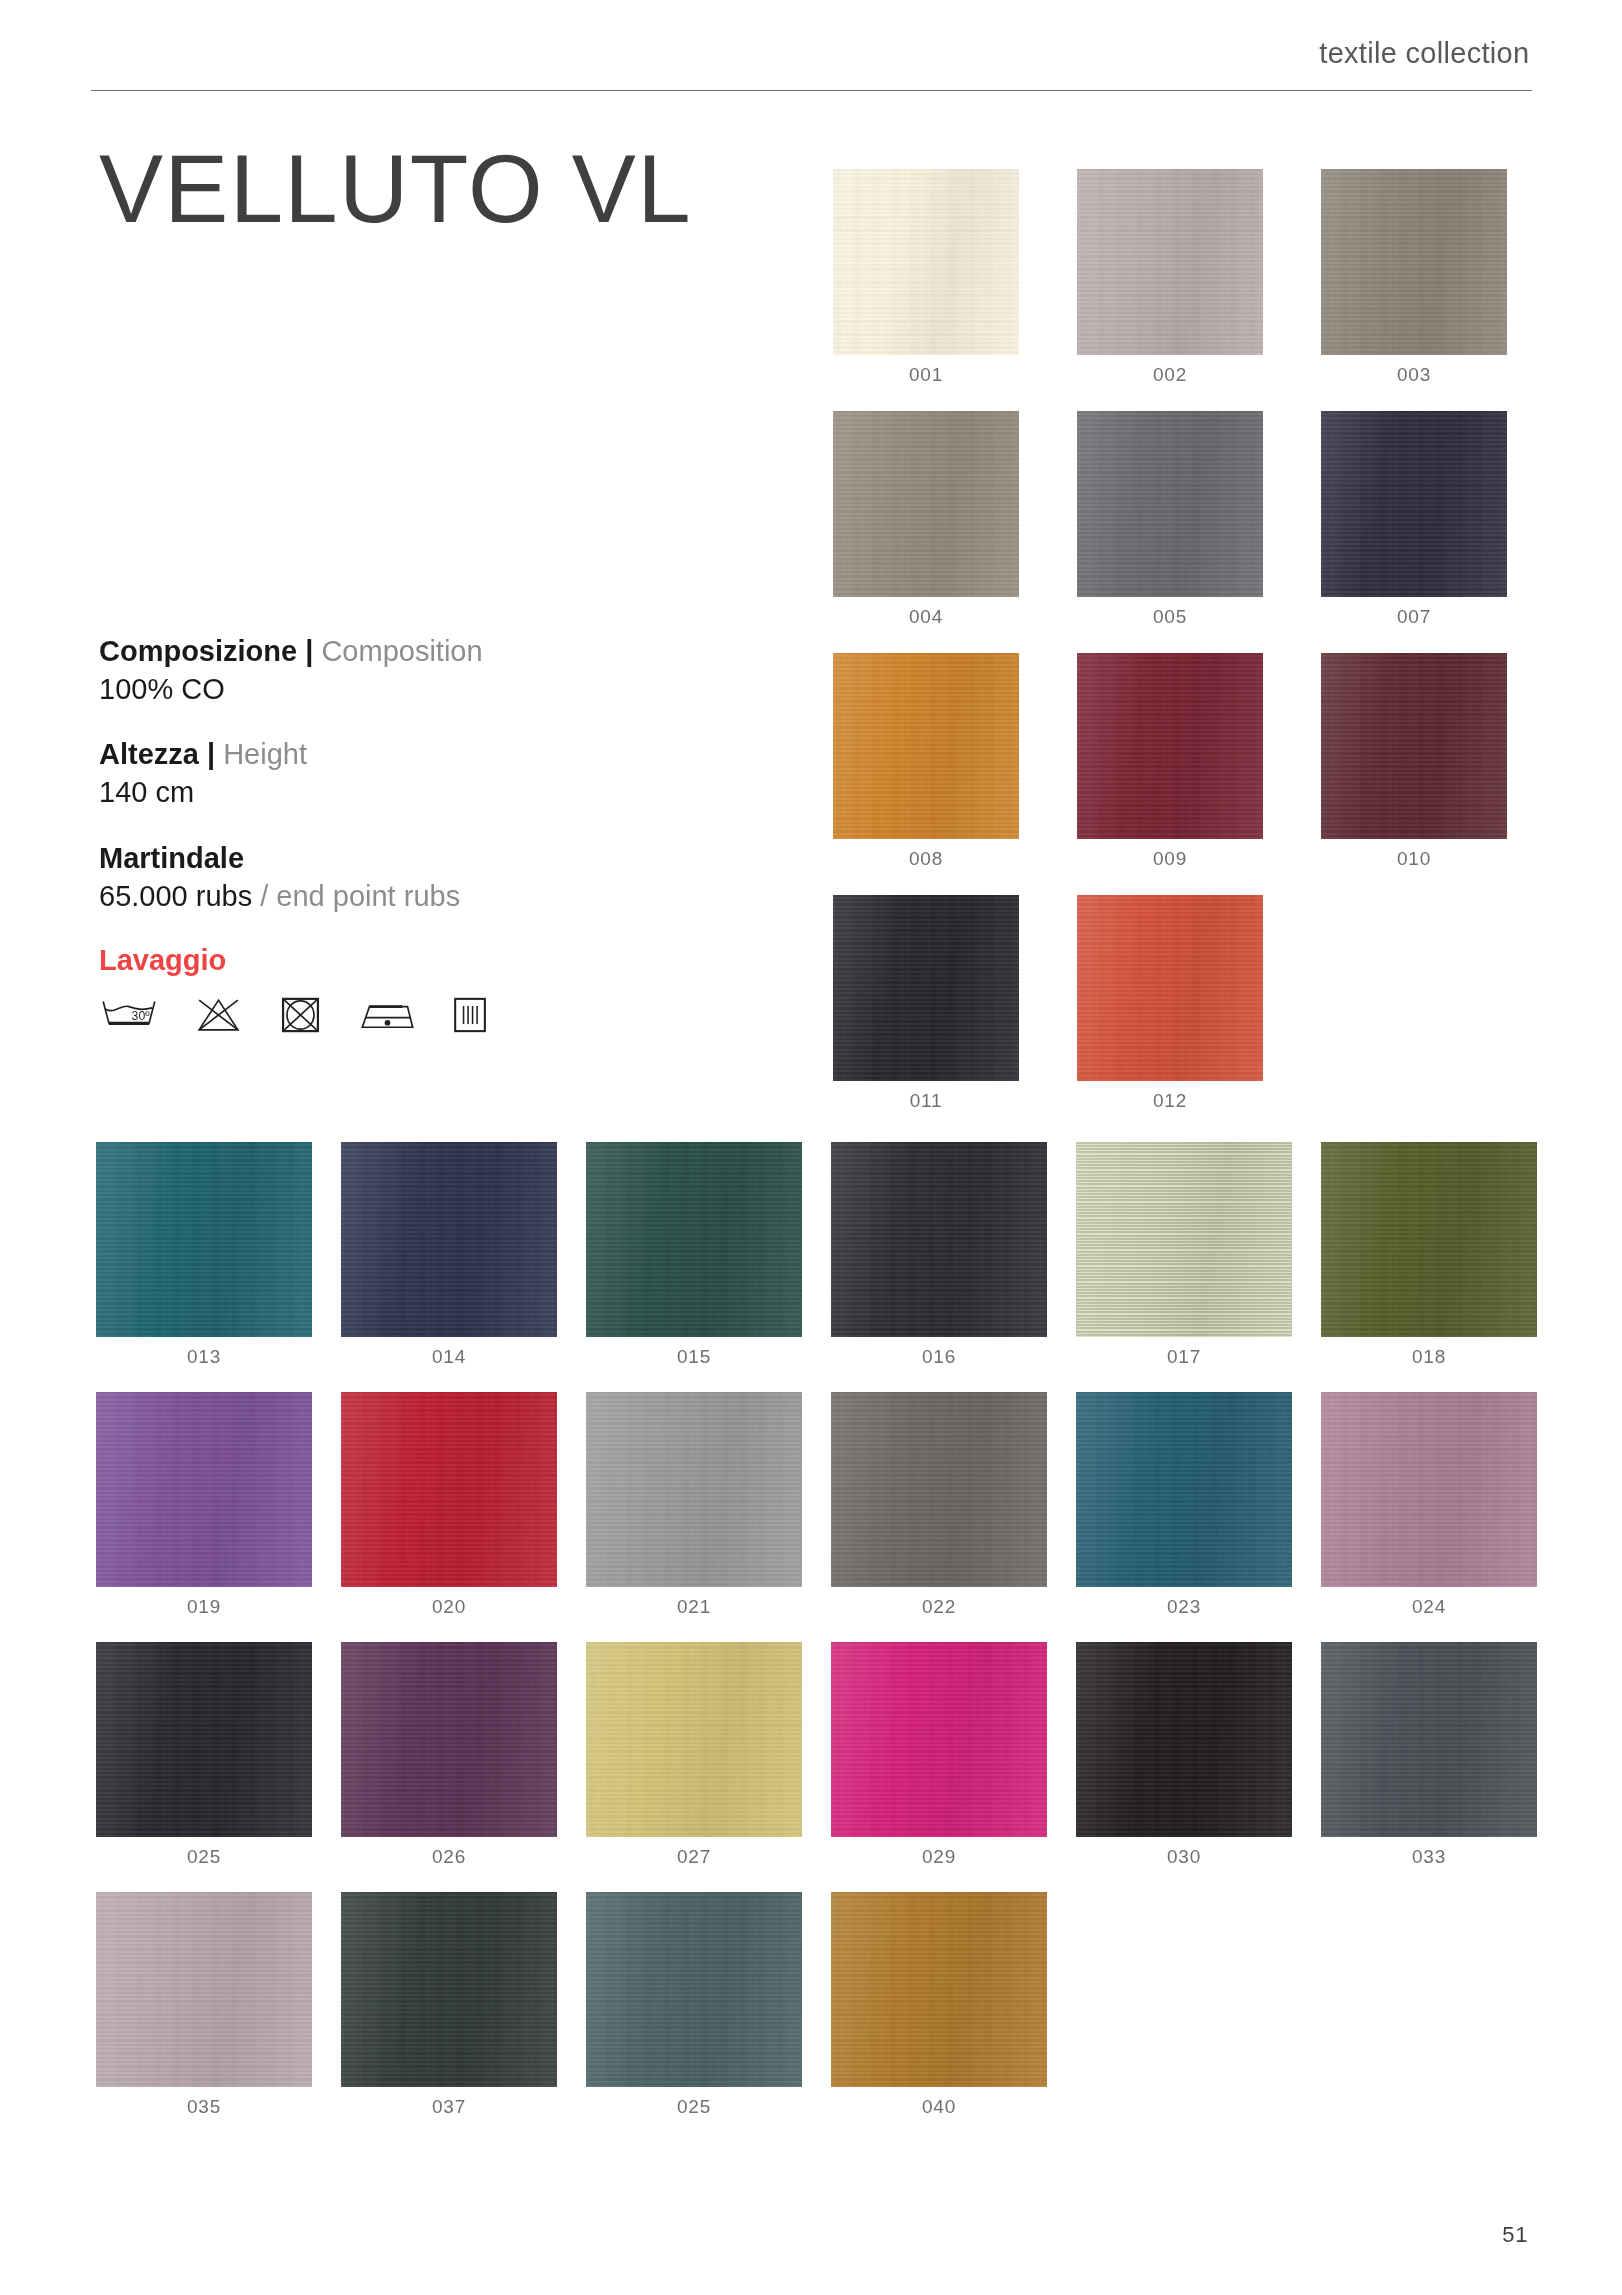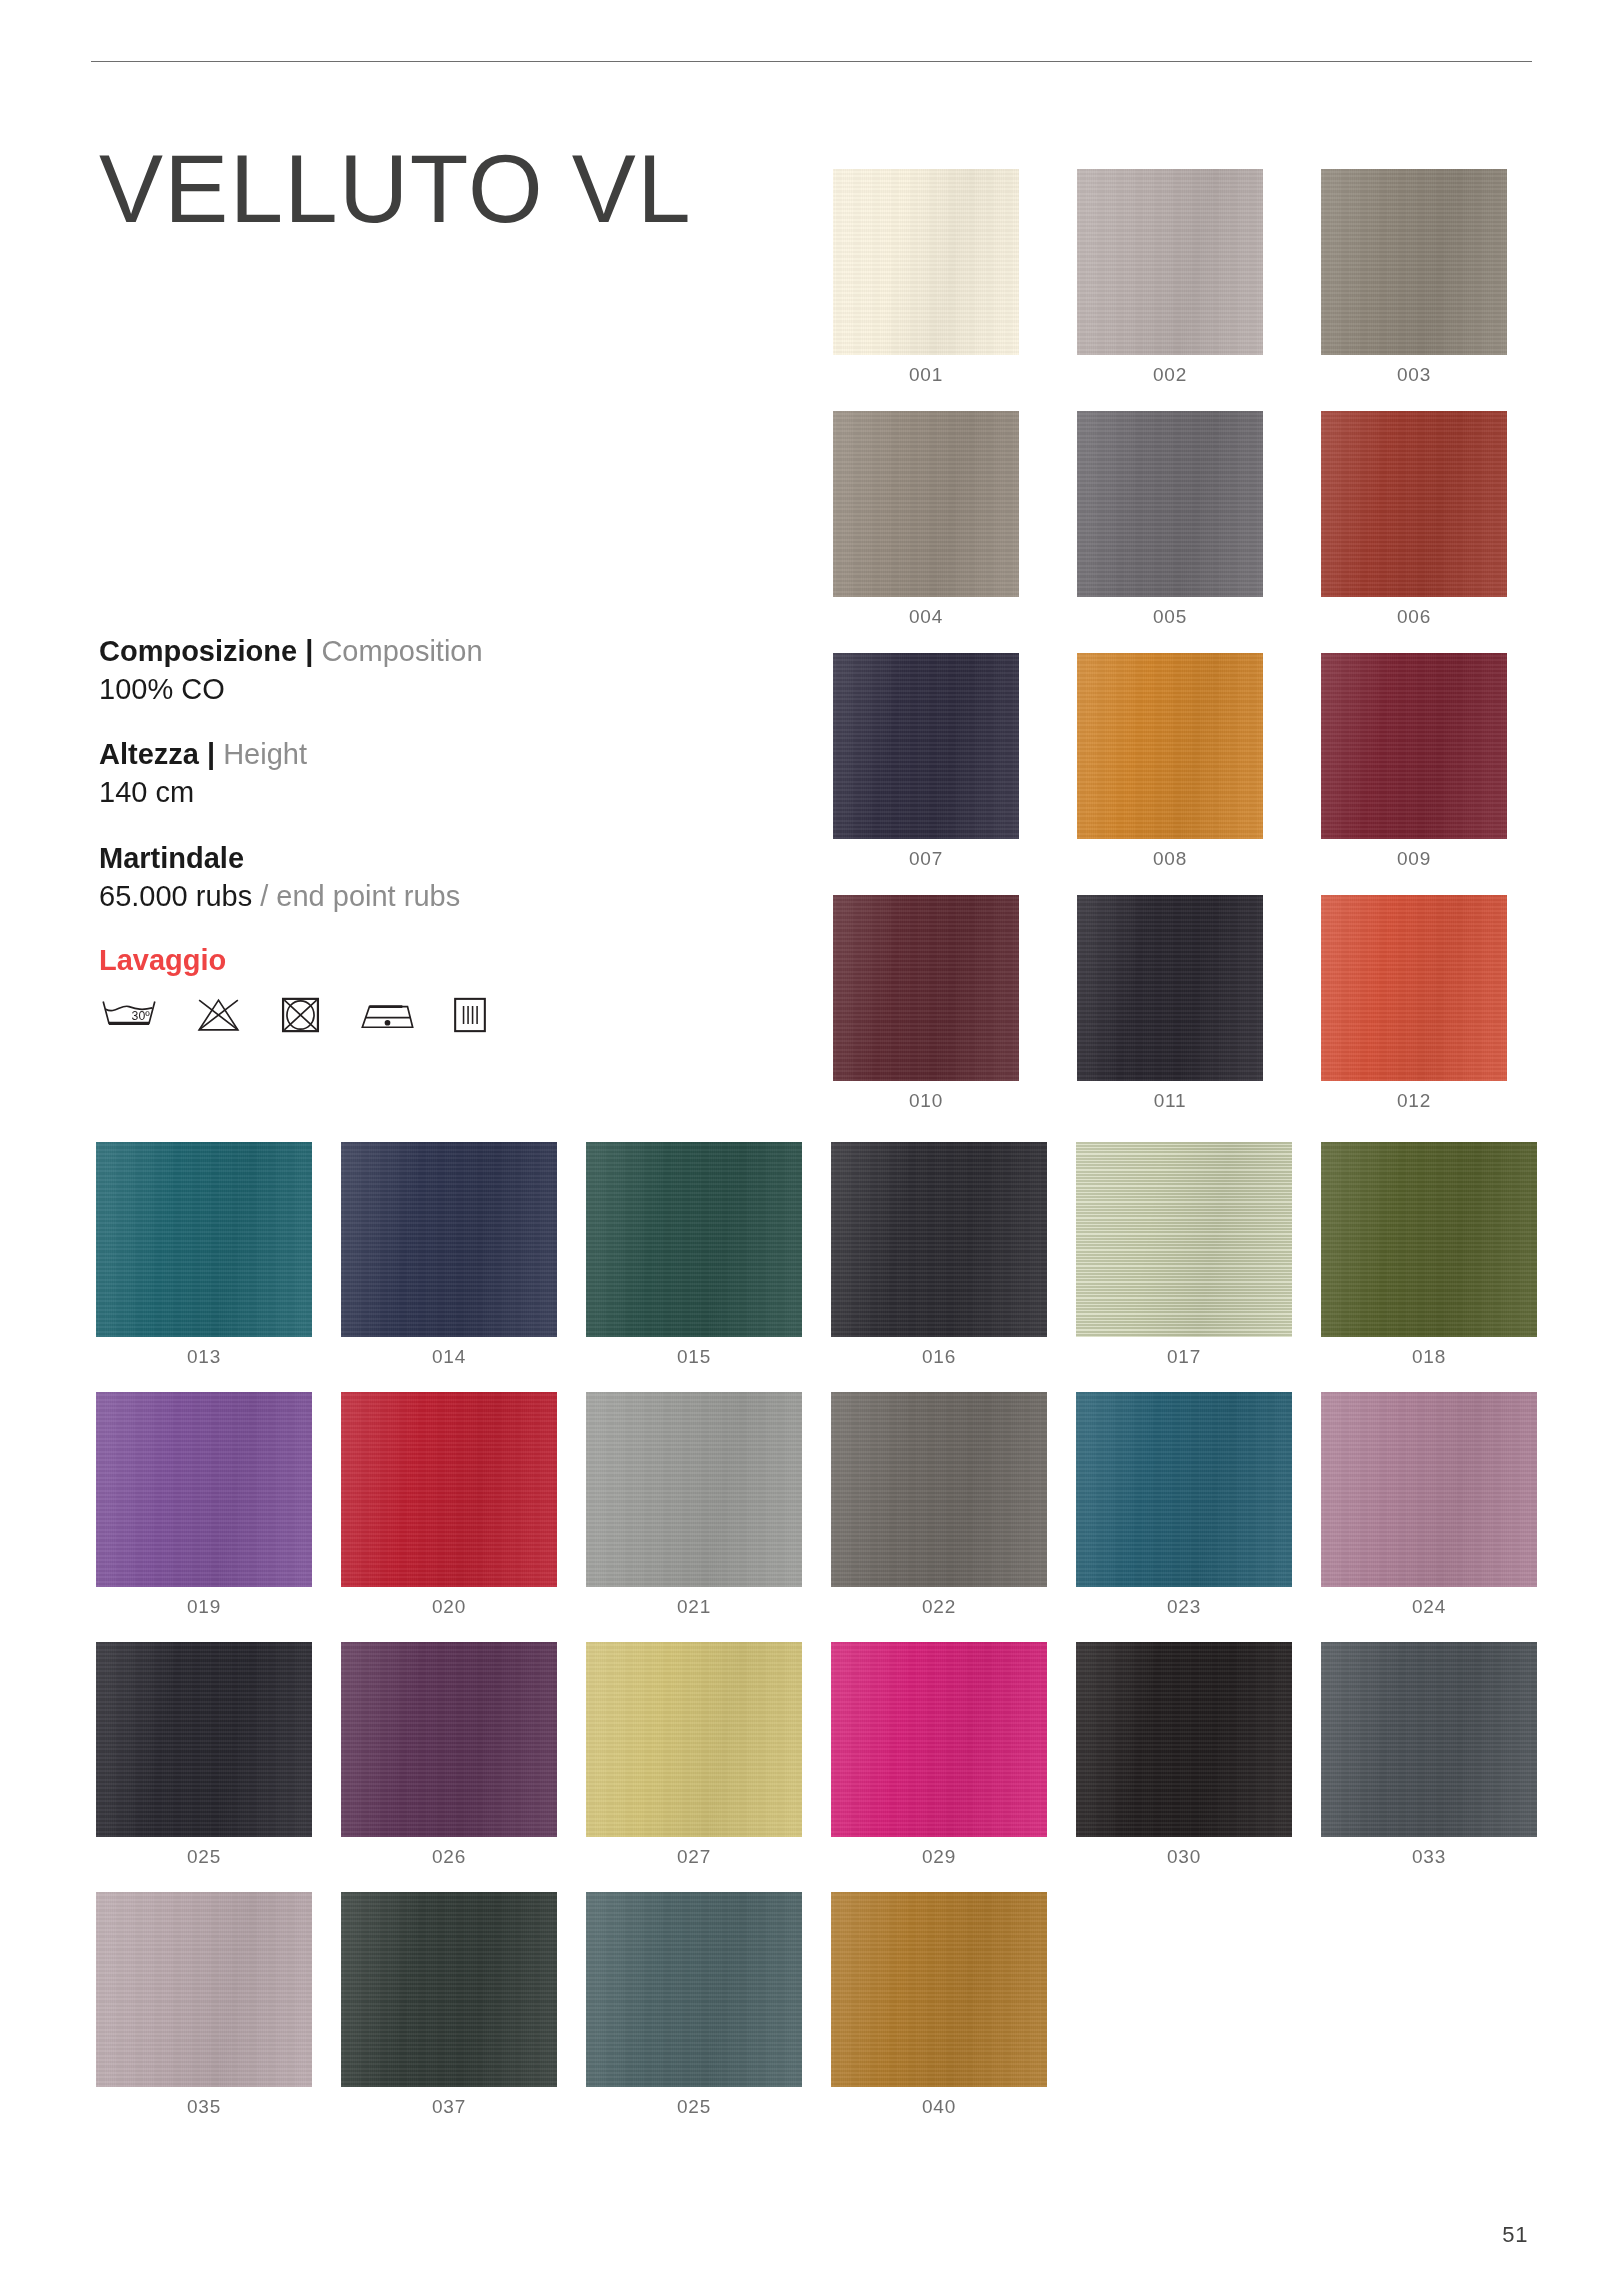--- a/index.html
+++ b/index.html
@@ -172,20 +172,21 @@
     color: #3f3f3e;
     letter-spacing: 0.6px;
   }
 </style>
 </head>
 <body>
 
 <div class="page">
 
   <div class="header">
+    <div class="header-label">textile collection</div>
     <div class="header-rule"></div>
   </div>
 
   <div class="left-col">
     <div class="title">VELLUTO VL</div>
   </div>
 
   <div class="specs">
     <div id="spec-list">
         <div class="spec-block">
@@ -285,29 +286,20 @@
         <div class="cell-body">
           <div class="swatch-chip" style="background:#6e6b70">
         <div class="tex"></div>
         <div class="sheen"></div>
       </div>
         </div>
         <div class="swatch-label">005</div>
       </div>
       <div>
         <div class="cell-body">
-          <div class="swatch-chip" style="background:#9e3a2e">
-        <div class="tex"></div>
-        <div class="sheen"></div>
-      </div>
-        </div>
-        <div class="swatch-label">006</div>
-      </div>
-      <div>
-        <div class="cell-body">
           <div class="swatch-chip" style="background:#312e42">
         <div class="tex"></div>
         <div class="sheen"></div>
       </div>
         </div>
         <div class="swatch-label">007</div>
       </div>
       <div>
         <div class="cell-body">
           <div class="swatch-chip" style="background:#d1852b">

